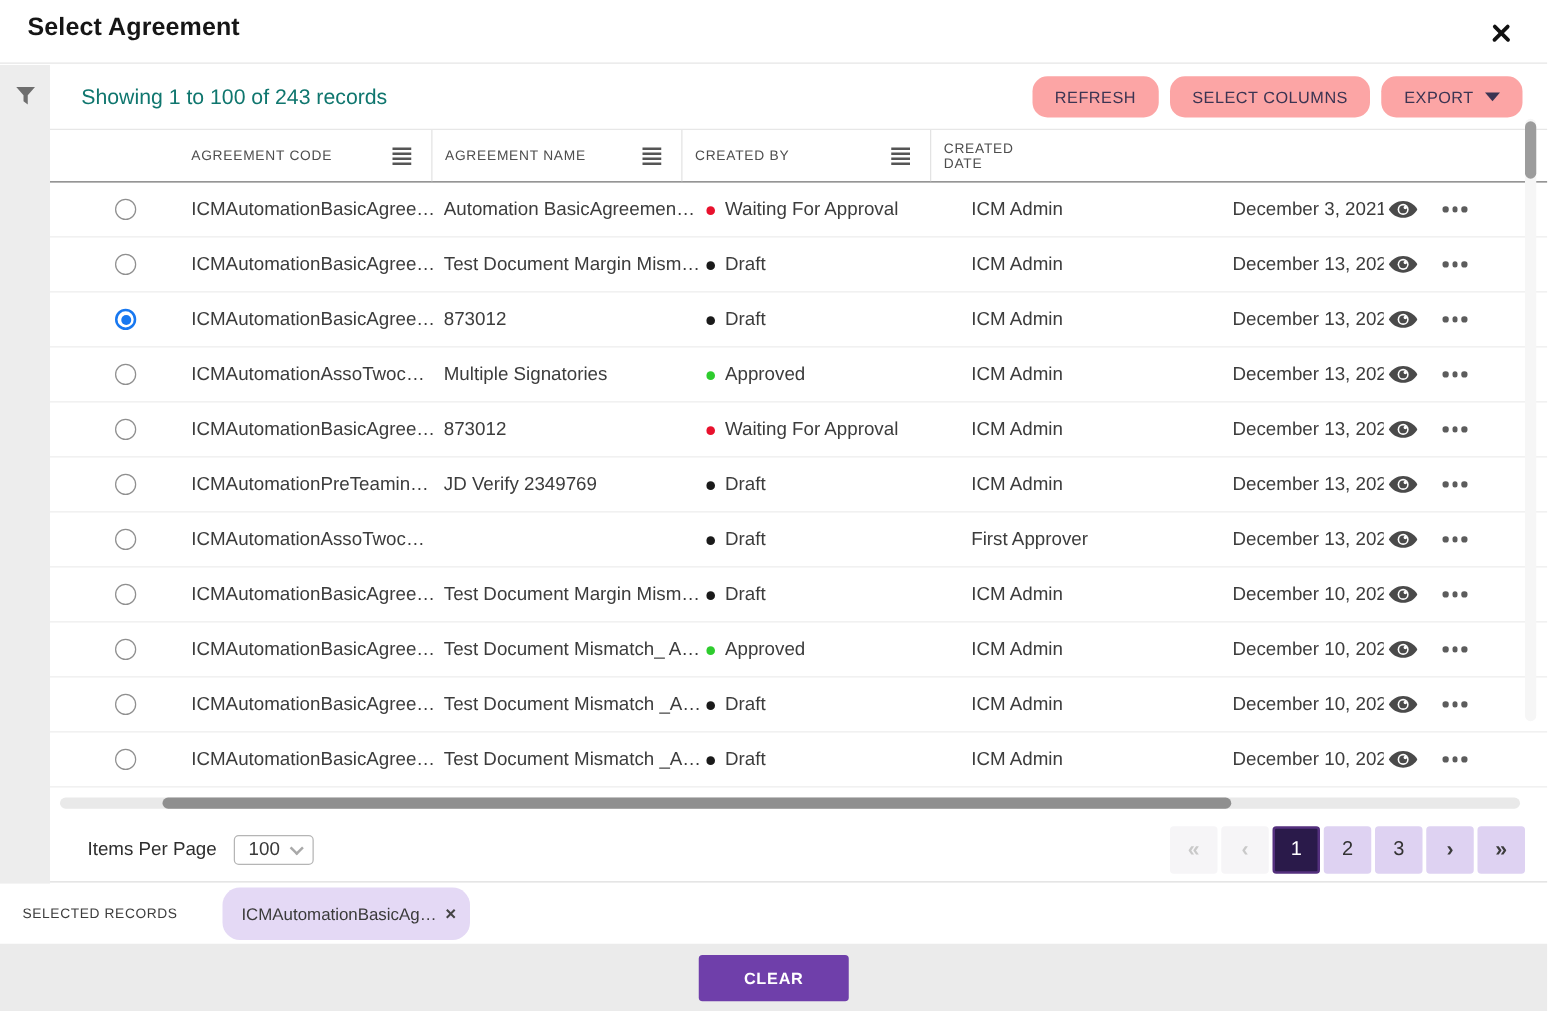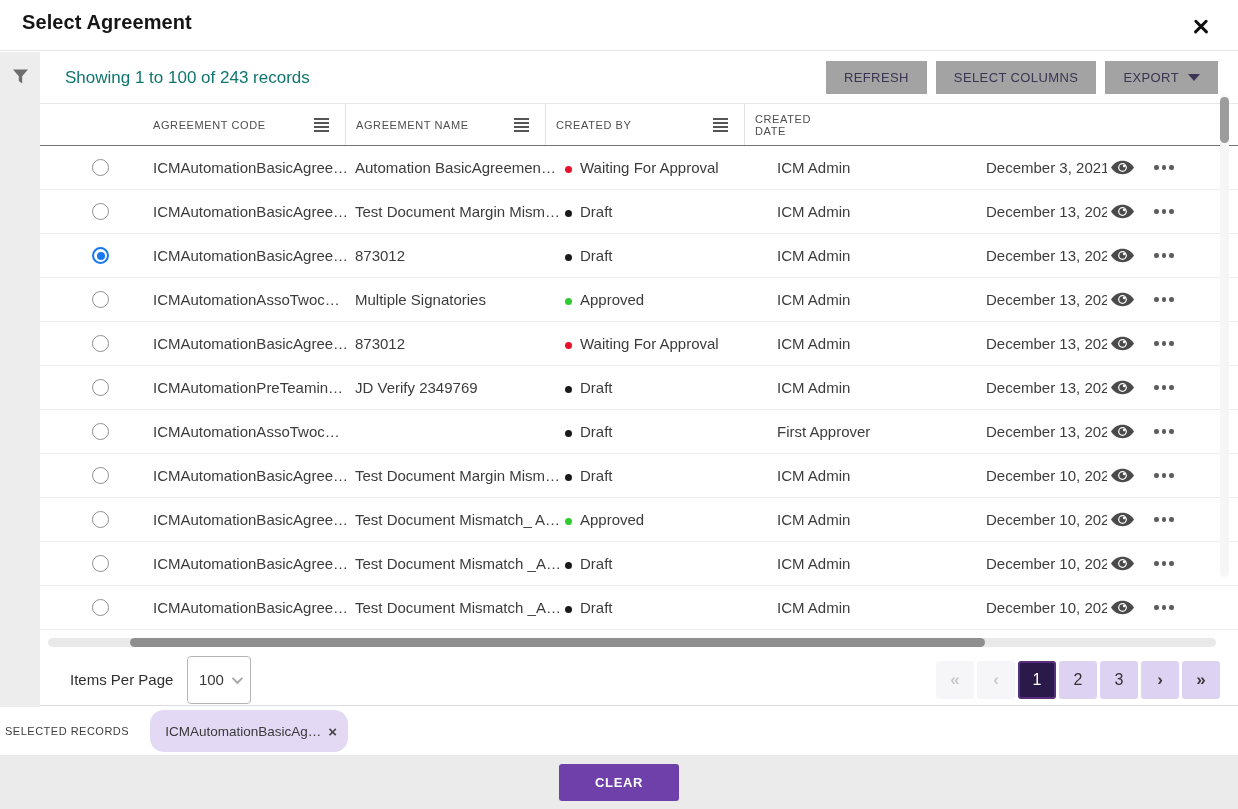--- a/index.html
+++ b/index.html
@@ -18,21 +18,21 @@
   
   .filter-rail { position:absolute; left:0; top:52px; width:40px; height:655px; background:#ededed; }
   .funnel { display:block; margin:16px auto 0 auto; }
 
   
   .content { position:absolute; left:40px; top:52px; right:0; height:654px; background:#fff; border-bottom:1px solid #ddd; }
 
   .toolbar { position:relative; height:52px; display:flex; align-items:center; border-bottom:1px solid #e7e7e7; padding-left:25px; padding-right:20px; }
   .showing { font-size:17px; color:#0f766e; }
   .toolbar-btns { margin-left:auto; display:flex; gap:9px; }
-  .lav-btn { background:#a3a3a3; color:#3b3452; border:none; border-radius:0; height:33px; padding:0 18px; font-size:13px; letter-spacing:.4px; font-family:inherit; cursor:pointer; display:flex; align-items:center; gap:9px; }
+  .lav-btn { background:#fca5a5; color:#3b3452; border:none; border-radius:12px; height:33px; padding:0 18px; font-size:13px; letter-spacing:.4px; font-family:inherit; cursor:pointer; display:flex; align-items:center; gap:9px; }
   .caret-down { width:0; height:0; border-left:6px solid transparent; border-right:6px solid transparent; border-top:7px solid #3b3452; }
 
   
   .thead { display:flex; height:42px; align-items:center; border-bottom:1px solid #737373; font-size:11px; color:#4e4e4e; letter-spacing:.6px; padding-left:8px; }
   .th { display:flex; align-items:center; justify-content:space-between; height:100%; padding-right:26px; }
   .th.sep { border-left:1px solid #e3e3e3; padding-left:10px; margin-left:-10px; }
   .menu-icon { width:15px; display:flex; flex-direction:column; gap:2px; cursor:pointer; }
   .menu-icon i { display:block; height:2px; background:#555; }
 
   .col-radio { width:105px; flex:none; }
@@ -59,31 +59,31 @@
 
   
   .hscroll { position:absolute; left:8px; right:22px; top:586px; height:9px; background:#e9e9e9; border-radius:5px; }
   .hscroll .thumb { position:absolute; left:82px; width:855px; top:0; height:9px; background:#8f8f8f; border-radius:5px; cursor:pointer; }
   .vscroll { position:absolute; right:9px; top:95px; width:9px; height:482px; background:#f6f6f6; border-radius:5px; }
   .vscroll .thumb { position:absolute; top:2px; left:0; width:9px; height:46px; background:#9c9c9c; border-radius:5px; cursor:pointer; }
 
   
   .pagin { position:absolute; left:0; right:0; top:601px; height:53px; display:flex; align-items:center; padding:0 18px 0 30px; }
   .ipp-label { font-size:15px; color:#2e2e2e; }
-  .ipp-select { margin-left:14px; width:64px; height:48px; border:1px solid #b5b5b5; border-radius:4px; display:flex; align-items:center; justify-content:center; gap:8px; cursor:pointer; background:#fff; }
+  .ipp-select { margin-left:14px; width:64px; height:24px; border:1px solid #b5b5b5; border-radius:4px; display:flex; align-items:center; justify-content:center; gap:8px; cursor:pointer; background:#fff; }
   .ipp-value { font-size:15px; color:#3a3a3a; }
   .chev { width:8px; height:8px; border-right:2.5px solid #a9a9a9; border-bottom:2.5px solid #a9a9a9; transform:rotate(45deg) translateY(-2px); }
   .pages { margin-left:auto; display:flex; gap:3px; }
   .pg { width:38px; height:38px; border-radius:3px; border:none; font-family:inherit; font-size:16px; display:flex; align-items:center; justify-content:center; cursor:pointer; background:#ded2f2; color:#333; }
   .pg.nav { font-weight:700; color:#3c3c3c; font-size:17px; }
   .pg.disabled { background:#f6f5f7; color:#c9c9c9; cursor:default; }
   .pg.active { background:#2a1a4a; color:#fff; border:2px solid #54307e; }
 
   
-  .selected-row { position:absolute; left:0; top:707px; right:0; height:48px; background:#fff; display:flex; align-items:center; padding-left:5px; }
+  .selected-row { position:absolute; left:0; top:707px; right:0; height:48px; background:#fff; display:flex; align-items:center; padding-left:18px;gap:15px; }
   .sel-label { font-size:11px; letter-spacing:.5px; color:#3d3d3d; }
   .chip { margin-left:21px; background:#e4d9f5; border-radius:14px; height:42px; display:flex; align-items:center; padding:0 11px 0 15px; gap:7px; }
   .chip-text { font-size:13.5px; color:#3a3a3a; }
   .chip-x { font-size:15px; font-weight:700; color:#444; cursor:pointer; line-height:1; }
 
   
   .footer { position:absolute; left:0; top:755px; right:0; height:54px; background:#ebebeb; display:flex; align-items:center; justify-content:center; gap:13px; }
   .purple-btn { width:120px; height:37px; background:#6f3faa; color:#fff; border:none; border-radius:3px; font-family:inherit; font-size:13px; font-weight:700; letter-spacing:.6px; cursor:pointer; }
 </style>
 </head>

